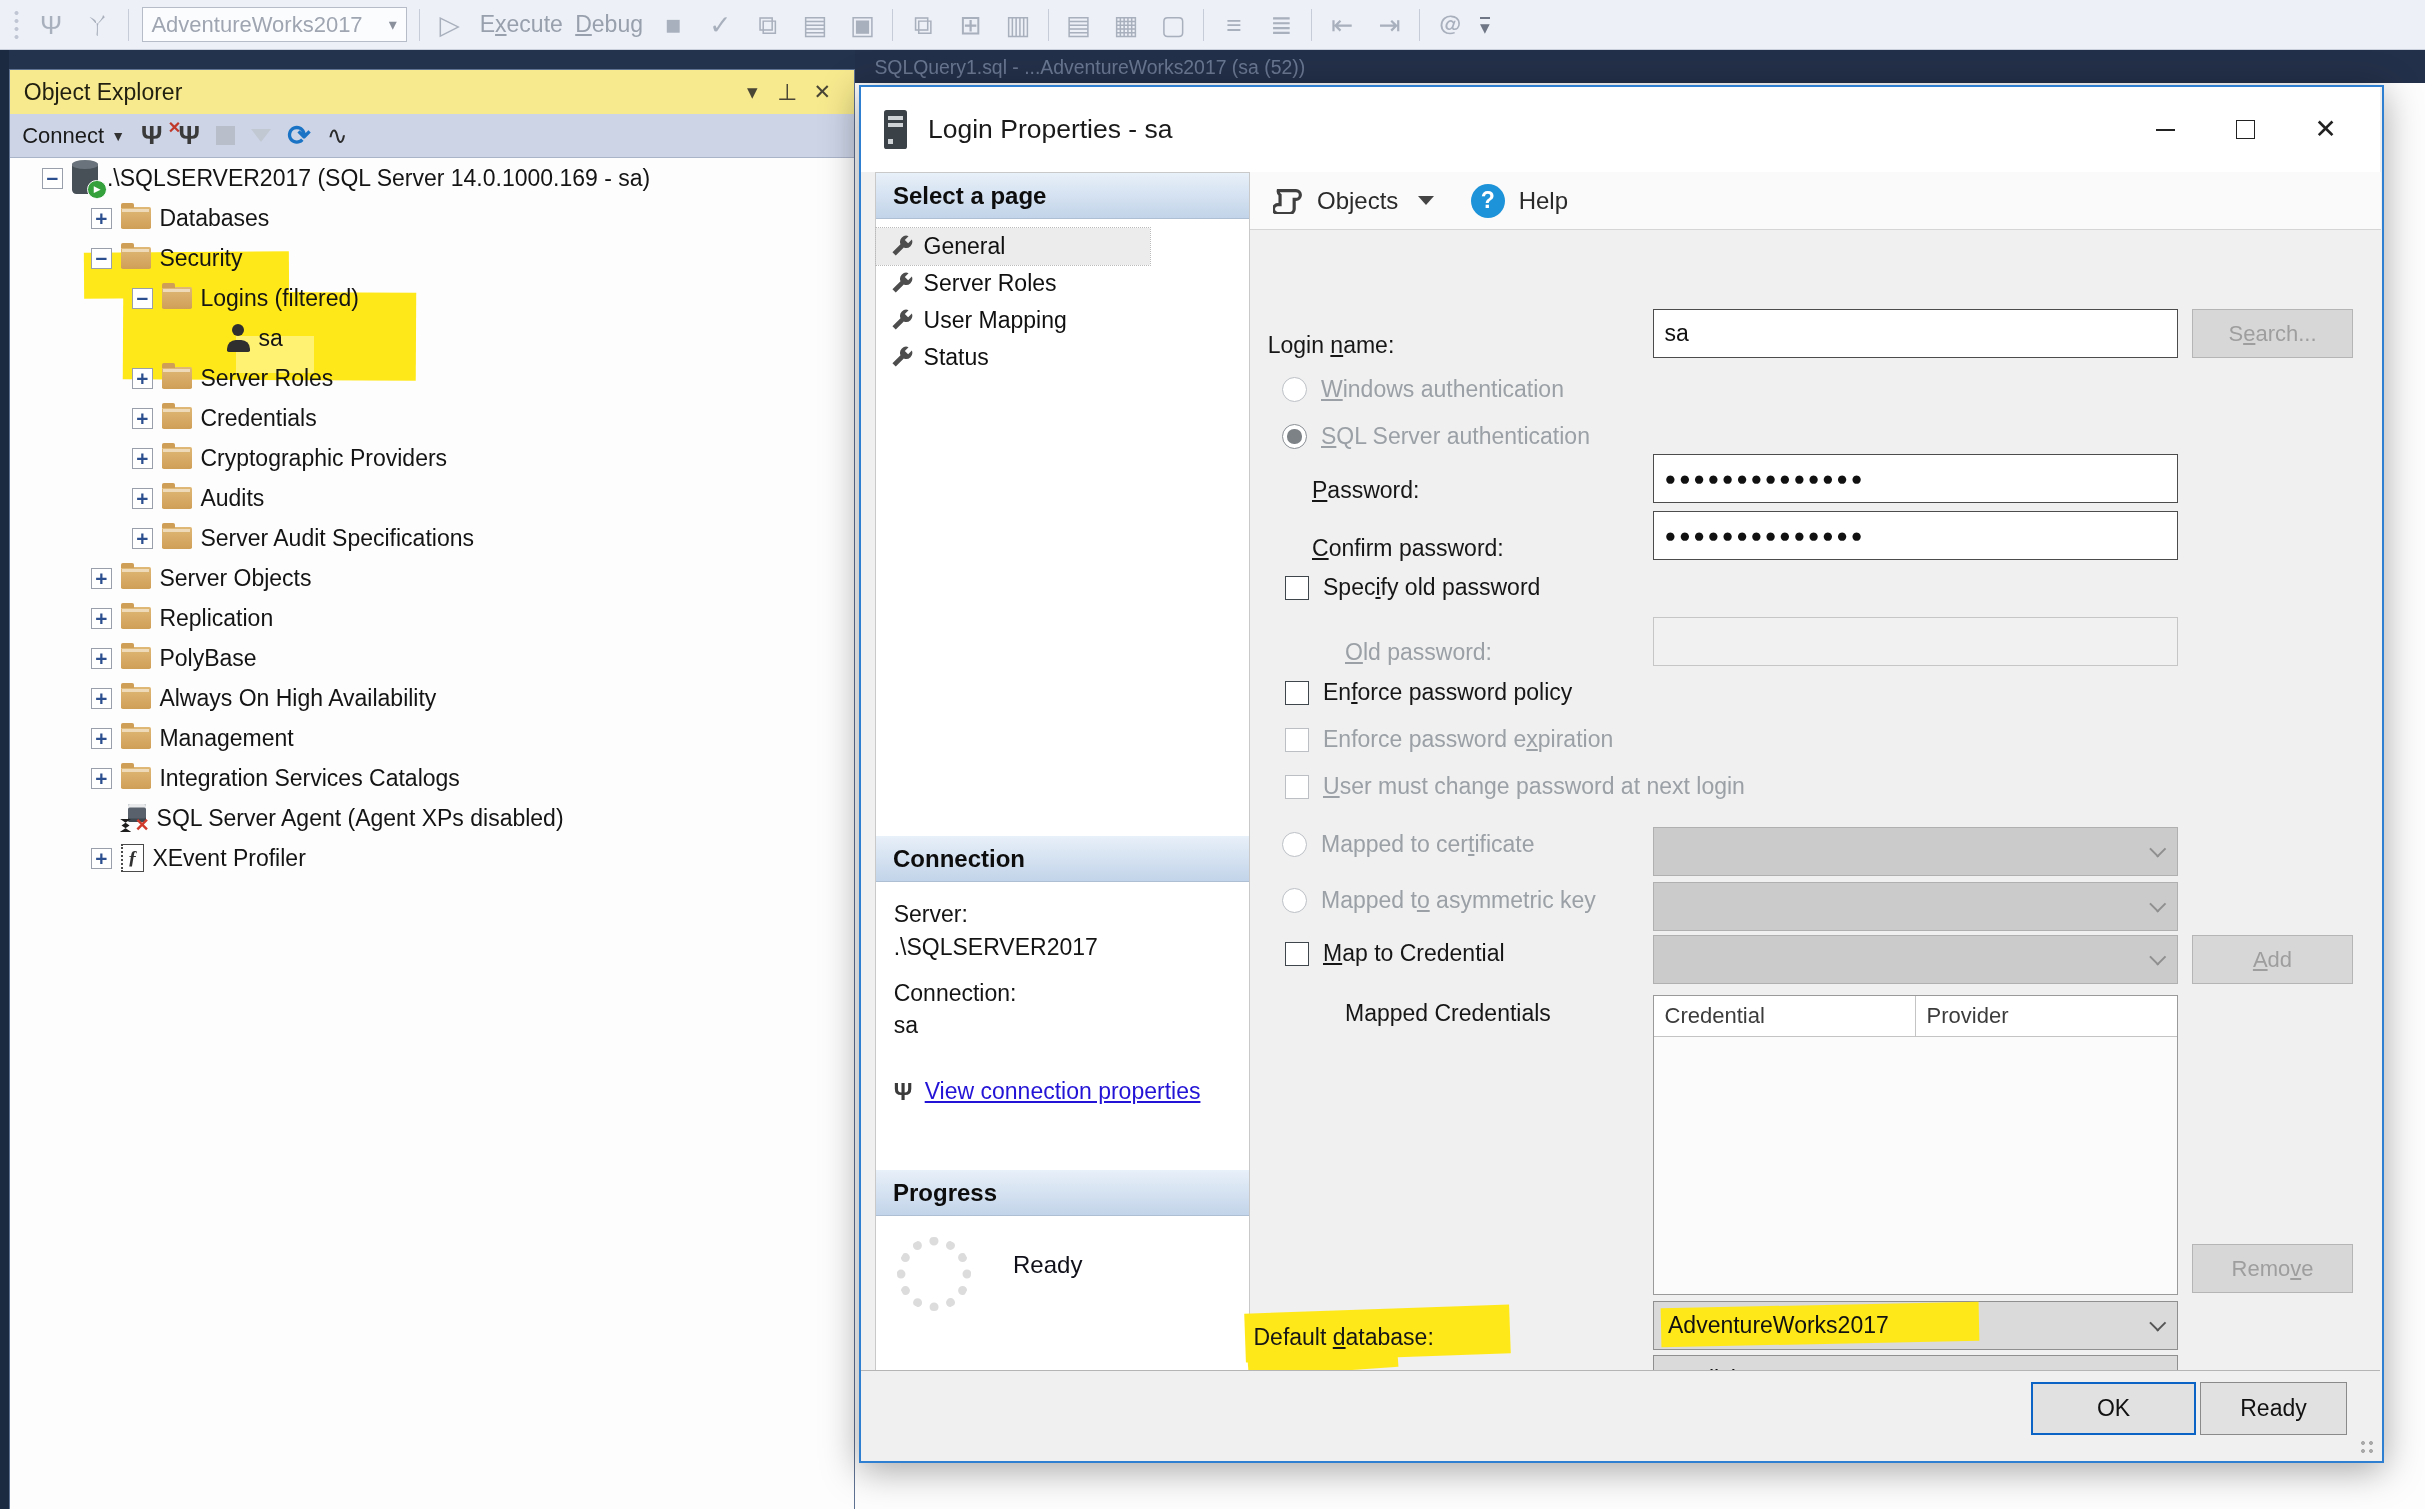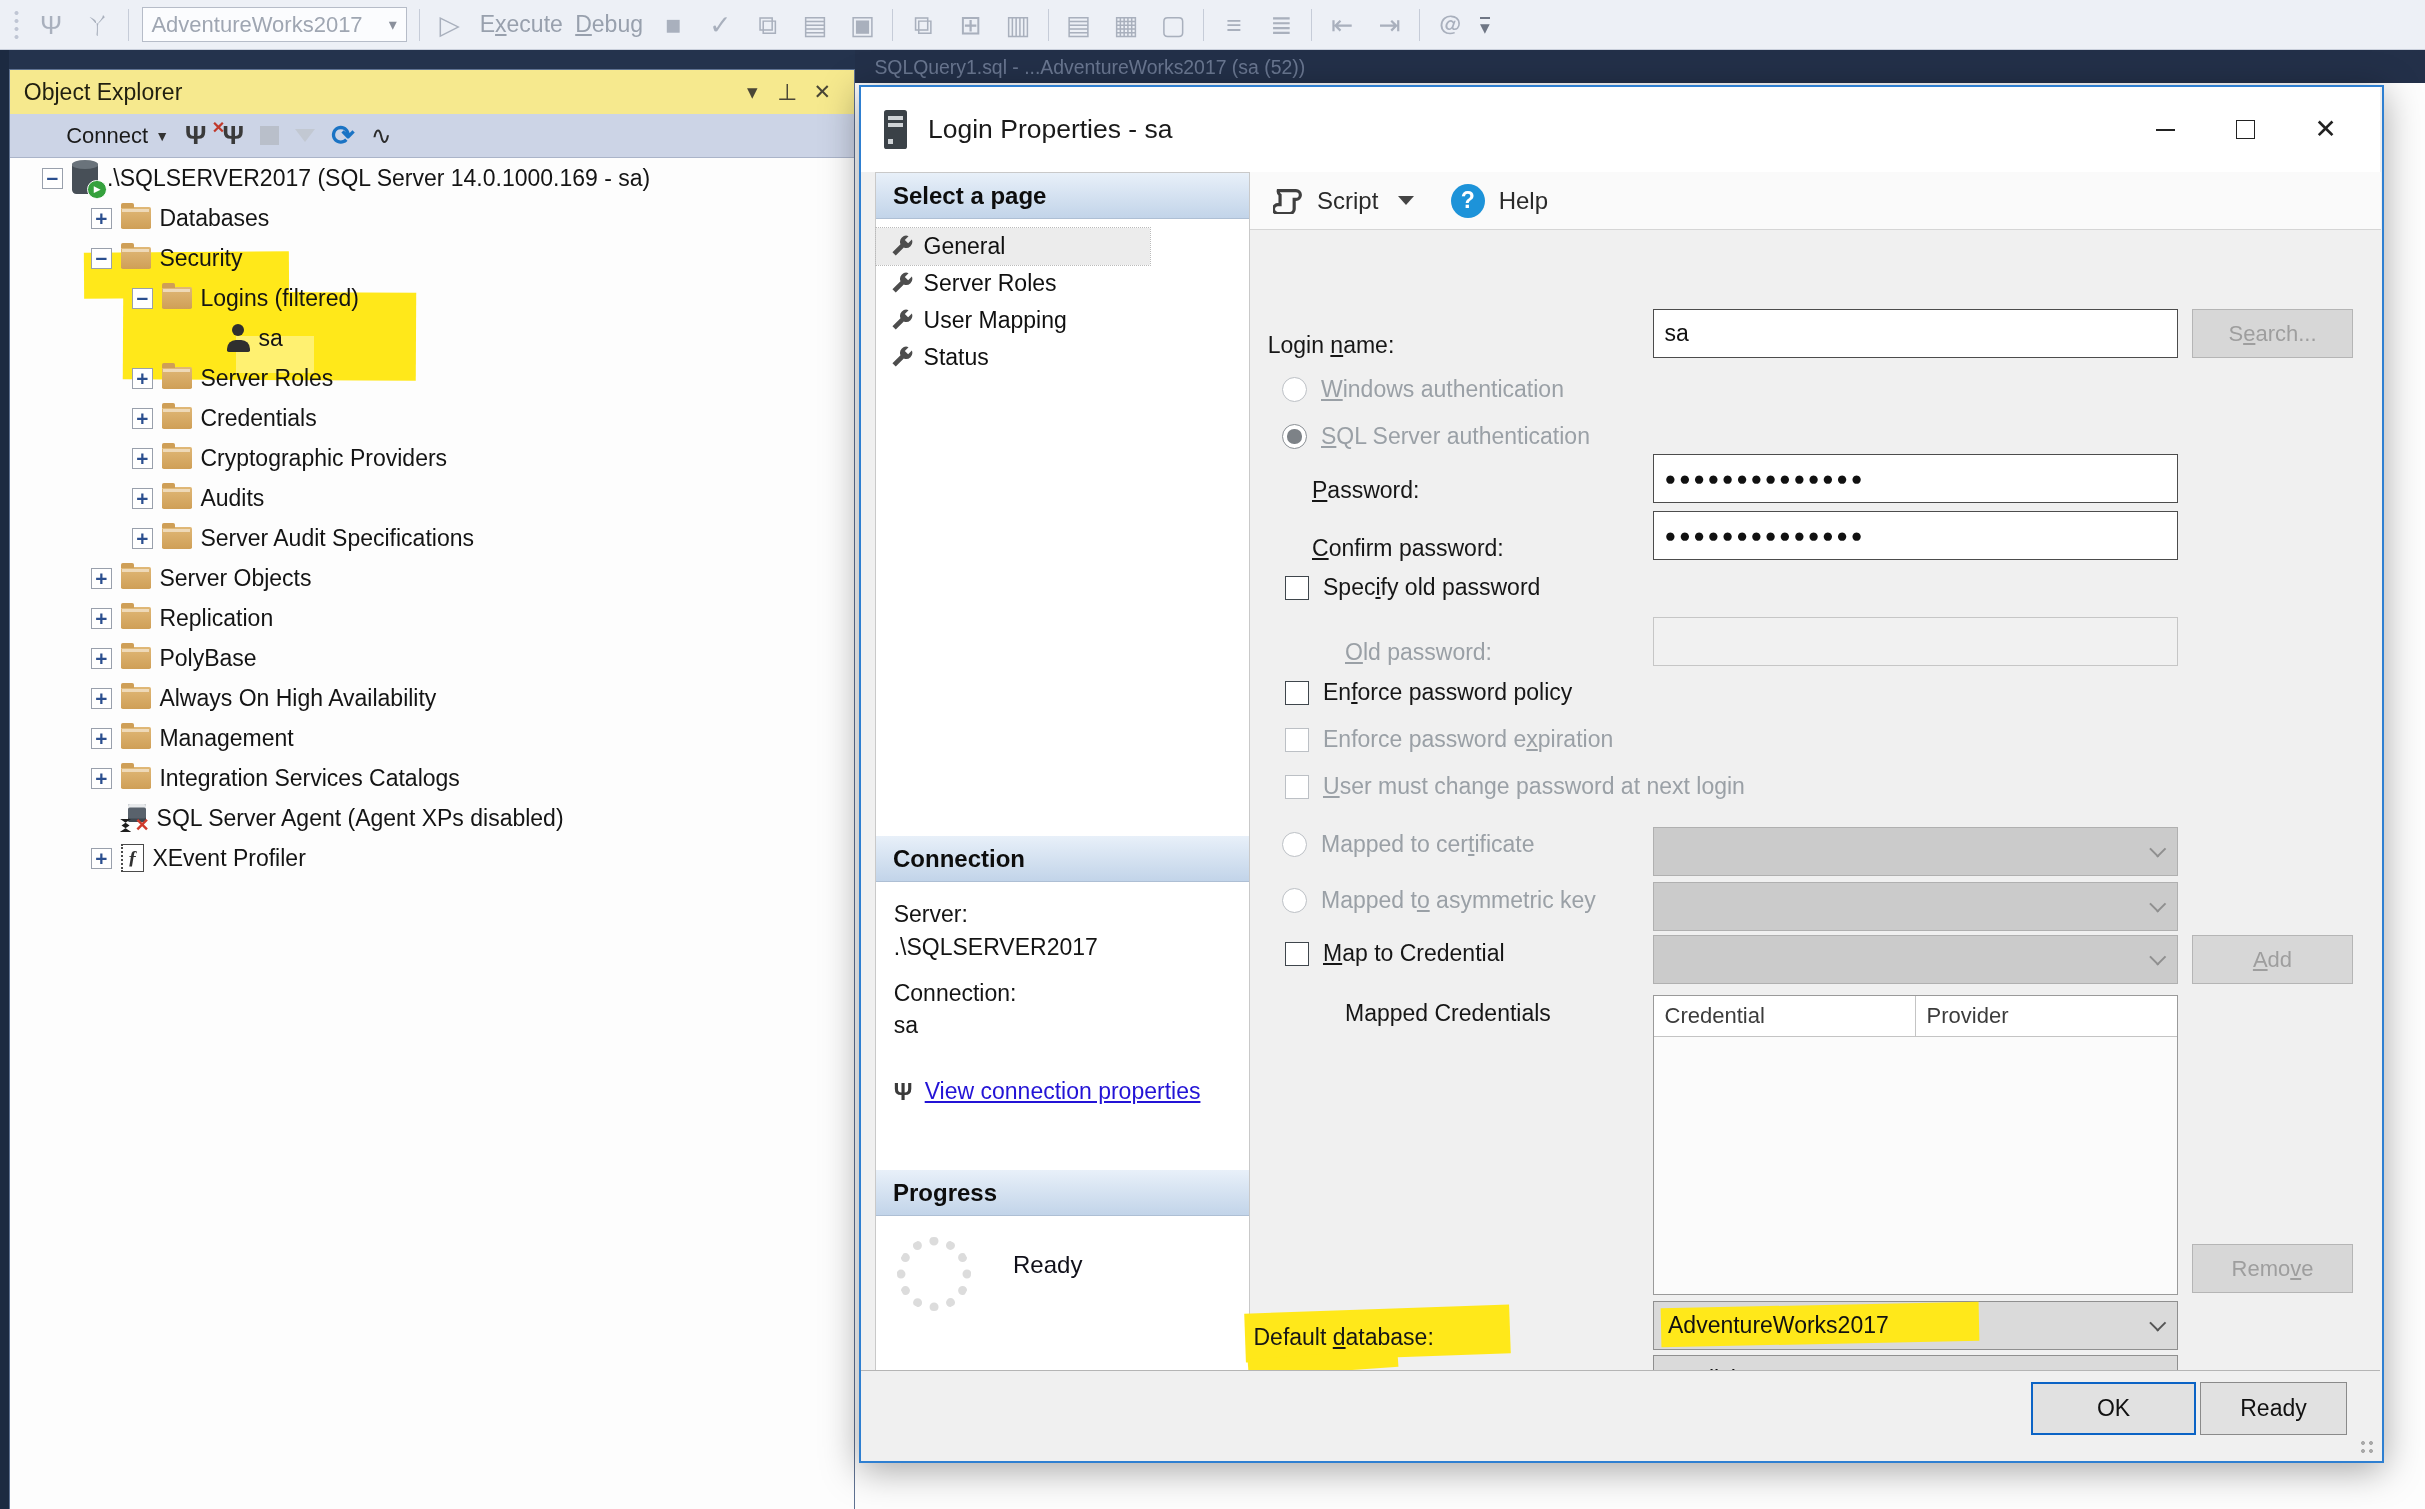--- a/index.html
+++ b/index.html
@@ -28,21 +28,21 @@
   .docbg { position:absolute; left:855px; top:83px; width:1571px; height:1427px; background:#fdfdfd; }
   .leftsliver { position:absolute; left:0; top:50px; width:8.8px; height:1459px; background:#1c2a41; }
 
   
   .oe { position:absolute; left:8.8px; top:69px; width:846px; height:1441px; background:#fff; border:0.9px solid #5f7292; }
   .oe-title { height:44px; background:#f6e98e; display:flex; align-items:center; padding:0 14px; }
   .oe-title .t { font-size:23px; color:#201f10; flex:1; }
   .oe-title .wi { color:#4a4636; font-size:21px; width:35px; text-align:center; }
   .pin { display:inline-block; width:35px; text-align:center; color:#4a4636; font-size:23px; }
   .oe-toolbar { height:44px; background:#ccd4e6; display:flex; align-items:center; gap:16px; padding:0 12.4px; border-bottom:0.9px solid #aab4c9; }
-  .connect { font-size:22px; color:#1a1a1a; display:flex; align-items:center; gap:7px;margin-left:44px; }
+  .connect { font-size:22px; color:#1a1a1a; display:flex; align-items:center; gap:7px; }
   .connect .ca { font-size:14px; color:#333; }
   .plug { font-size:26.5px; color:#3a3a3a; font-weight:bold; line-height:26.5px; }
   .plugx { position:relative; }
   .plugx::after { content:"✕"; position:absolute; left:-10.6px; top:-7px; color:#c0392b; font-size:16px; font-weight:bold; }
   .stopsq { width:19.4px; height:19.4px; background:#b9bfca; }
   .funnel { width:0; height:0; border-left:10.6px solid transparent; border-right:10.6px solid transparent; border-top:13.2px solid #c2c8d2; position:relative; }
   .refresh { color:#1a73c4; font-size:28px; font-weight:bold; line-height:28px; }
   .wave { color:#2b2b2b; font-size:25px; }
 
   .oe-tree { position:relative; height:1351px; background:#fdfdfd; padding-top:0; overflow:hidden; }
@@ -366,21 +366,21 @@
       <div class="spin"></div>
       <div class="ready">Ready</div>
     </div>
   </div>
 
   <div class="rcol">
     <div class="scriptbar">
       <svg width="30" height="26.5" viewBox="0 0 17 15">
         <path d="M3 2h10a2.5 2.5 0 0 1 0 5h-1v5.5A2.5 2.5 0 0 1 9.5 15H2.5A2.5 2.5 0 0 1 3 10h1V4.5A2.5 2.5 0 0 1 3 2z" fill="none" stroke="#3f3f3f" stroke-width="1.8"></path>
       </svg>
-      <span class="lbl">Script</span>
+      <span class="lbl">Objects</span>
       <span class="chev-sm"></span>
       <span class="helpq">?</span>
       <span class="lbl">Help</span>
     </div>
 
     <div class="form">
 
       <div class="frow" style="left:17.7px;top:102px">
           <span class="flabel">Login <u>n</u>ame:</span>
         </div>

